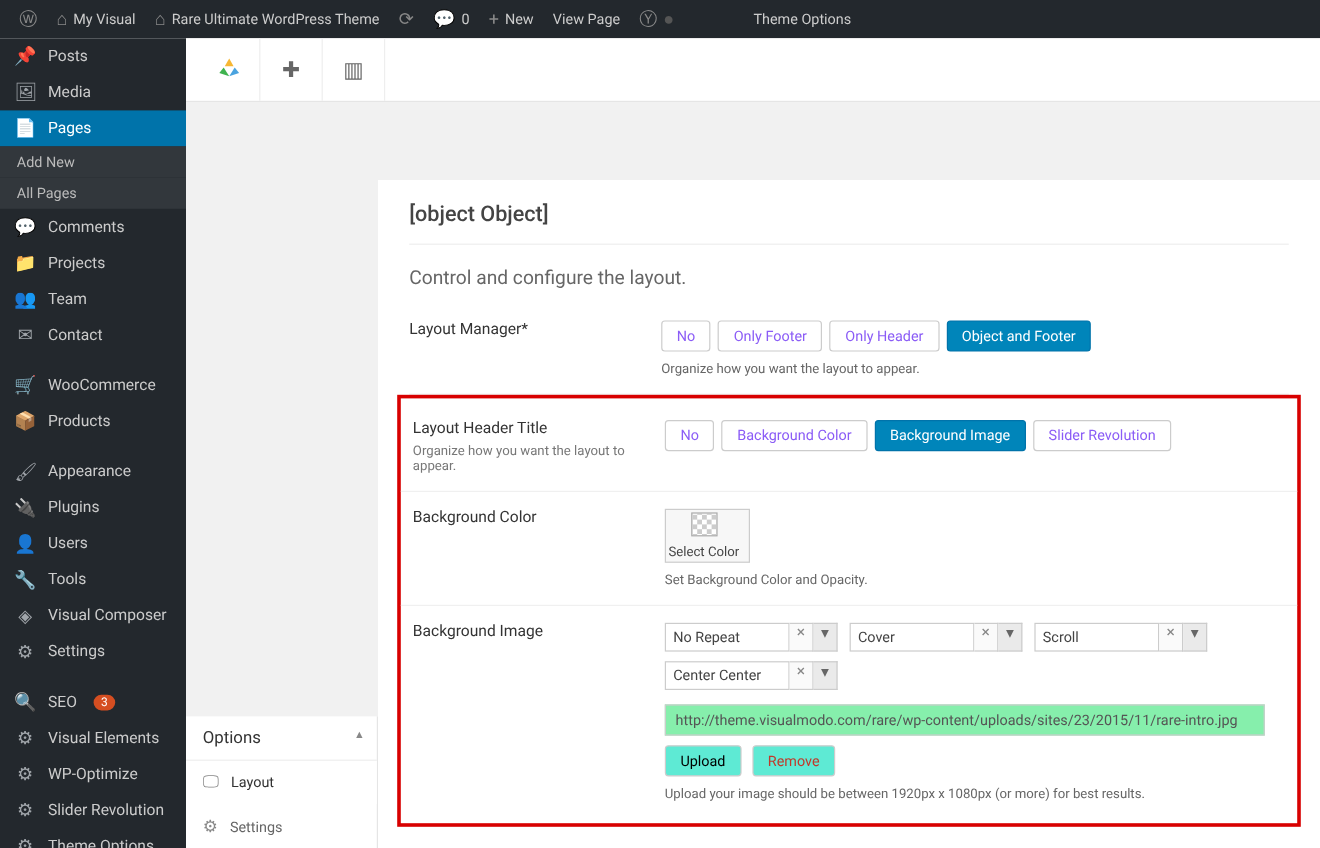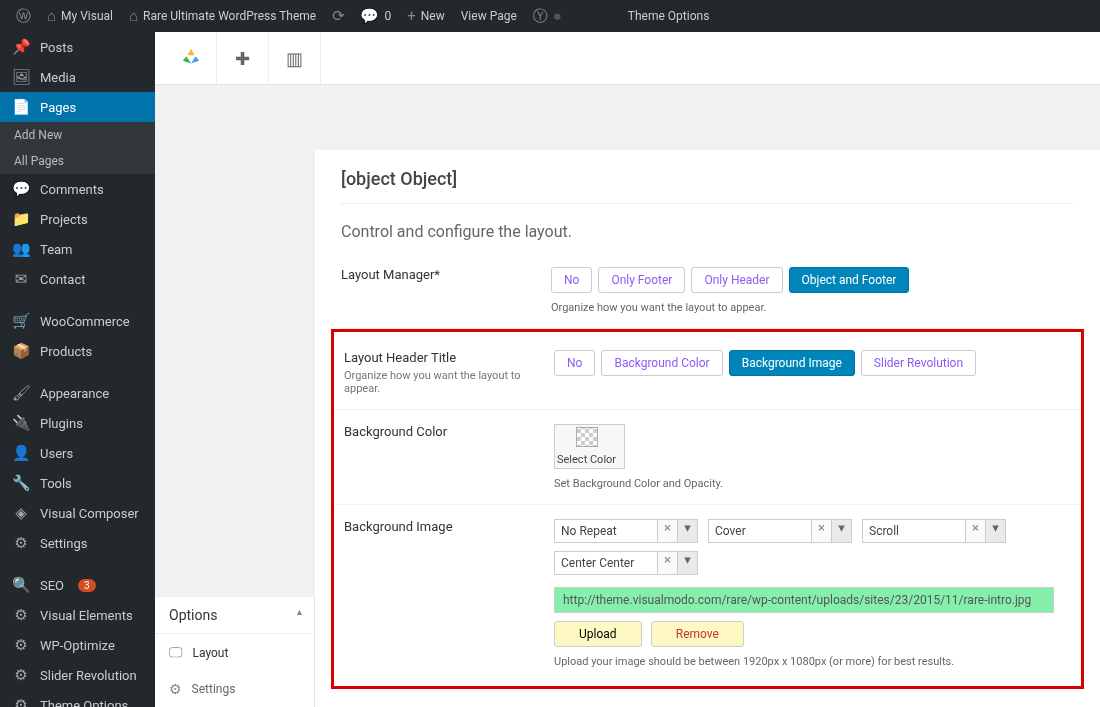--- a/index.html
+++ b/index.html
@@ -59,21 +59,21 @@
 
 .color-btn { display:inline-flex; align-items:center; gap:6px; border:1px solid #ccc; padding:2px 8px 2px 2px; font-size:11px; cursor:pointer; background:#f7f7f7;flex-direction:column;}
 .swatch { width:22px; height:20px; background: repeating-conic-gradient(#ccc 0 25%, #fff 0 50%) 0/8px 8px; border:1px solid #aaa;}
 
 .sel-wrap { display:inline-flex; margin-right:10px; margin-bottom:8px;}
 .sel-input { border:1px solid #ccc; padding:4px 6px; font-size:12px; width:104px; background:#fff; display:flex; align-items:center;}
 .sel-x { width:20px; text-align:center; color:#888; cursor:pointer; border:1px solid #ccc; border-left:0; background:#fafafa;}
 .sel-dd { width:20px; text-align:center; background:#eaeaea; border:1px solid #ccc; border-left:0; cursor:pointer; color:#666;}
 
 .url-input { width: 500px; border:1px solid #ccc; padding:5px 8px; font-size:12px; background:#86efac; color:#555; }
-.small-btn { border:1px solid #ccc; background:#fef9c3; padding:5px 24px; font-size:12px; border-radius:3px; cursor:pointer; margin-right:6px;}
+.small-btn { border:1px solid #ccc; background:#5eead4; padding:5px 12px; font-size:12px; border-radius:3px; cursor:pointer; margin-right:6px;}
 .small-btn.red { color:#c0392b; }
 </style>
 </head>
 <body>
 
 <div class="adminbar">
   <span class="ab-item">
       <span class="ab-icon">ⓦ</span>
     </span>
   <span class="ab-item">

